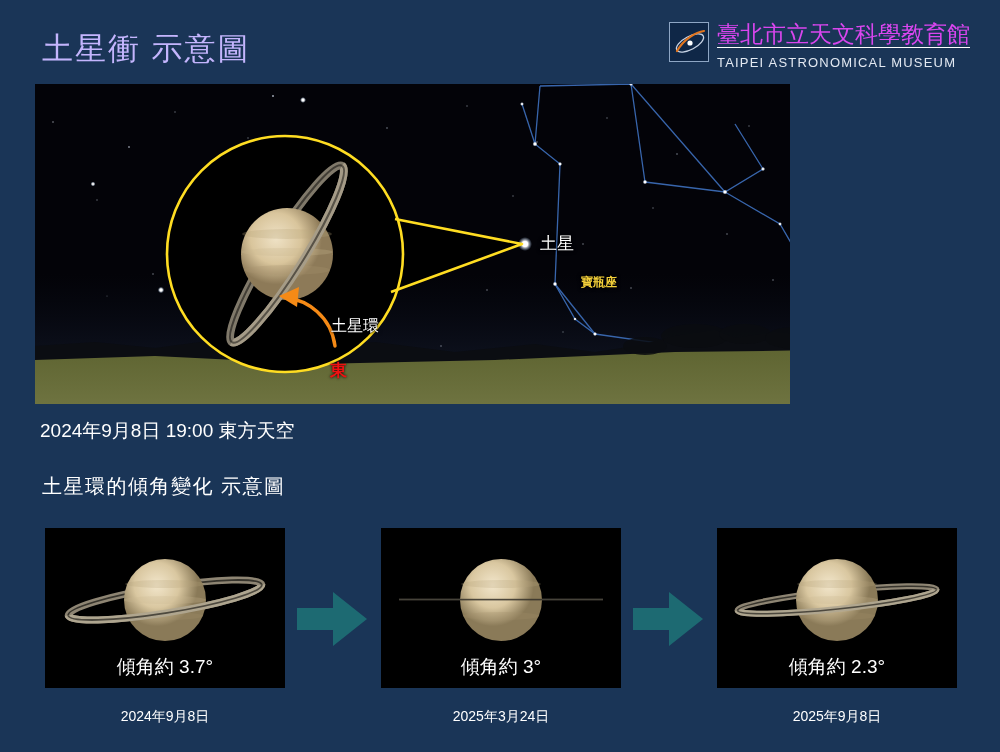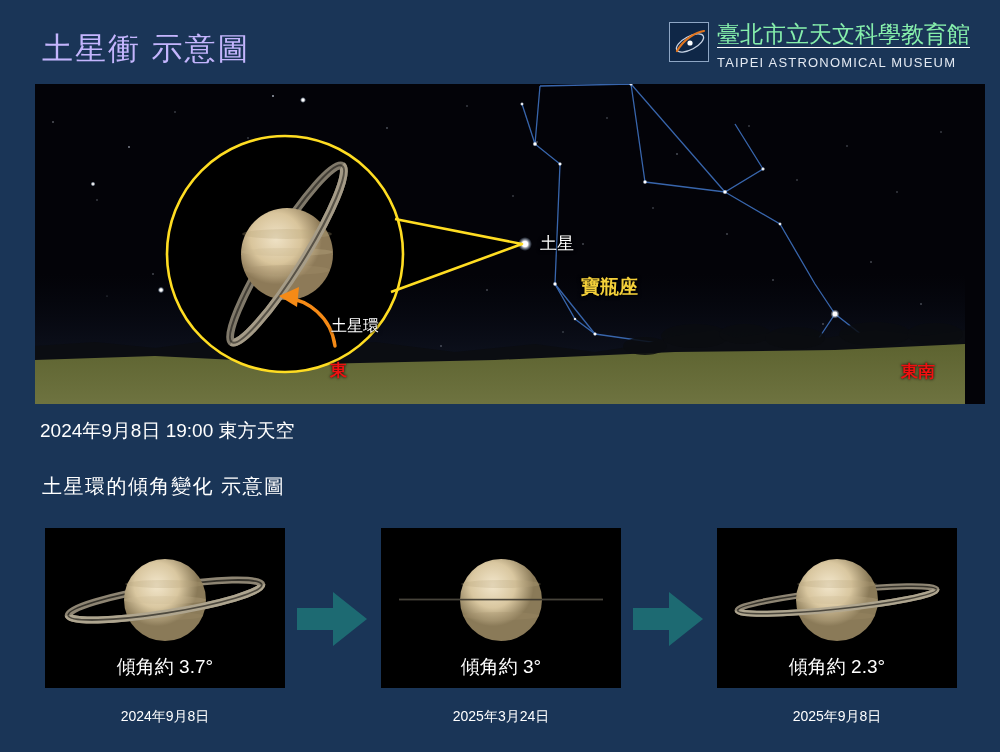--- a/index.html
+++ b/index.html
@@ -19,35 +19,35 @@
     white-space:nowrap;
   }
   #logo { position:absolute; right:30px; top:22px; display:flex; align-items:flex-start; }
   #logo-mark {
     width:40px; height:40px; flex:0 0 40px;
     border:1px solid #8ea6c4; background:#0f2747;
     position:relative; overflow:hidden;
   }
   #logo-text { margin-left:8px; display:flex; flex-direction:column; }
   #logo-cn {
-    font-size:23px; color:#86efac; letter-spacing:0px; line-height:24px;
+    font-size:23px; color:#d946ef; letter-spacing:0px; line-height:24px;
     white-space:nowrap; border-bottom:1px solid #ffffff; padding-bottom:1px;
   }
   #logo-en {
     font-size:13px; color:#e3e9f2; letter-spacing:1.2px; line-height:16px;
     white-space:nowrap; margin-top:7px;
   }
 
   
-  #sky-wrap { position:absolute; left:35px; top:84px; width:950px; height:320px; }
+  #sky-wrap { position:absolute; left:35px; top:84px; width:755px; height:320px; }
   #sky { position:absolute; inset:0; background:#030308; overflow:hidden; }
   #sky svg { position:absolute; inset:0; }
   .sky-label { position:absolute; color:#ffffff; font-size:17px; white-space:nowrap;
                text-shadow:0 0 4px #000, 0 0 2px #000; }
-  .sky-label.yellow { color:#f4d03a; font-weight:bold; font-size:19px; }
+  .sky-label.yellow { color:#f4d03a; font-weight:bold; font-size:12px; }
   .sky-label.red { color:#ee1111; font-weight:bold; font-size:17px;
                    text-shadow:0 0 3px #000; }
   #caption-sky {
     position:absolute; left:40px; top:418px;
     font-size:19px; color:#ffffff; white-space:nowrap;
   }
 
   
   #sec2-title {
     position:absolute; left:42px; top:473px;

